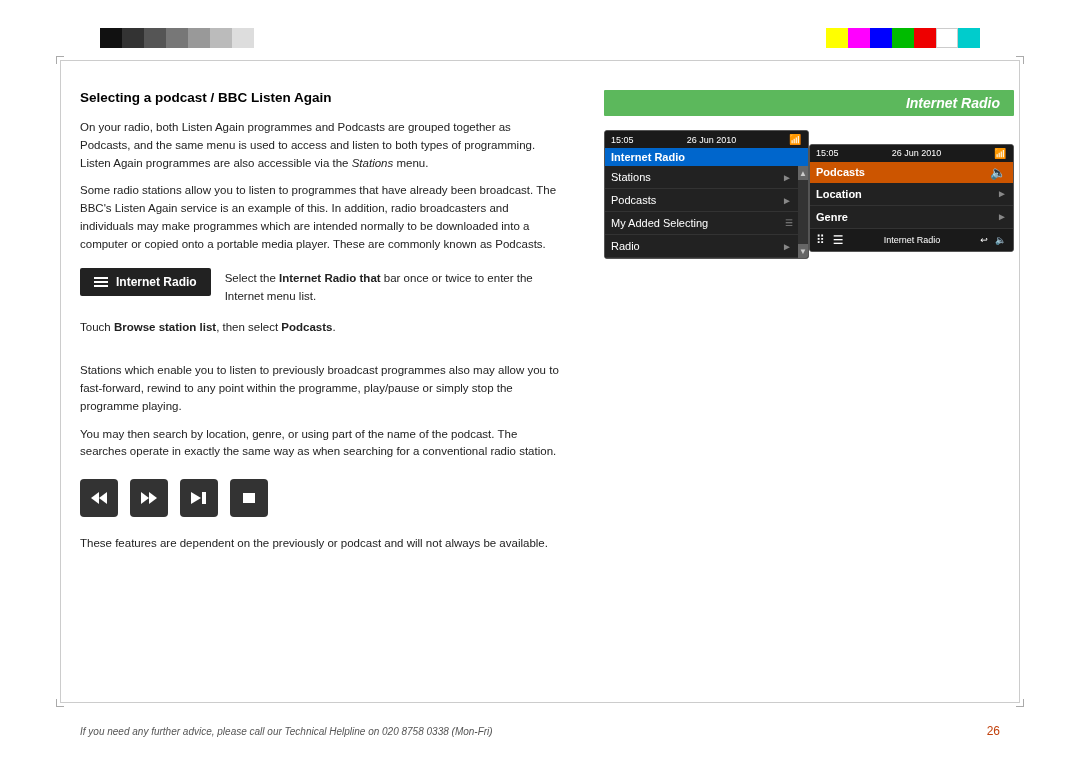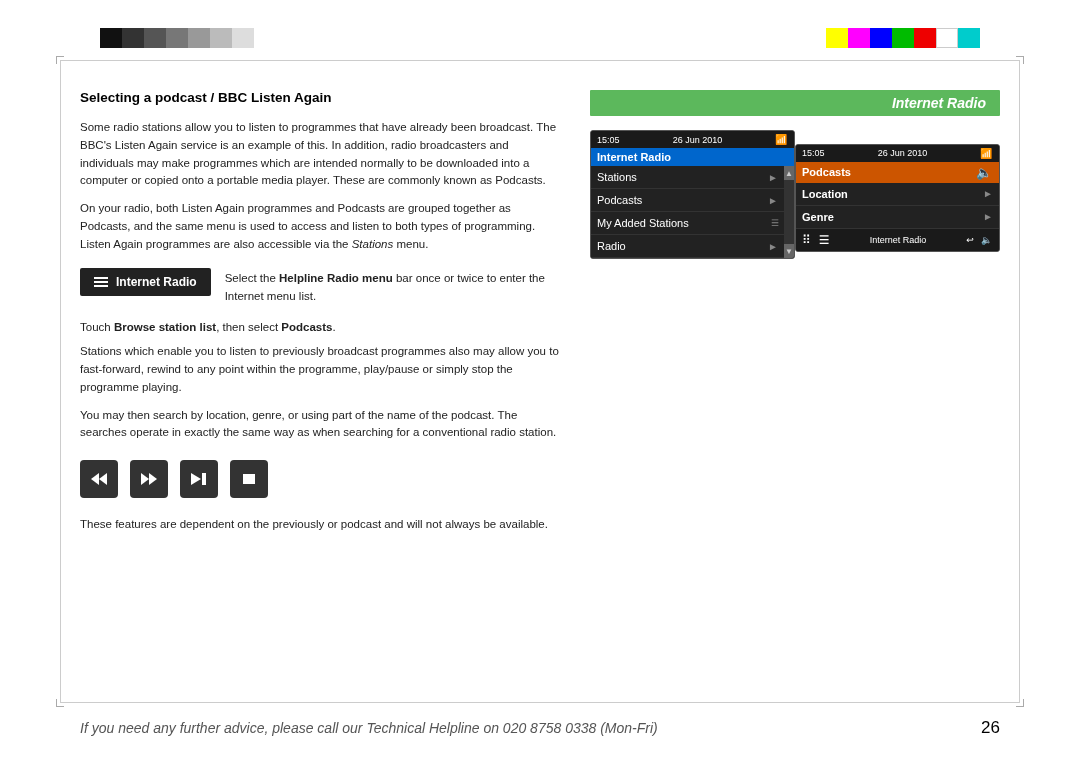--- a/index.html
+++ b/index.html
@@ -53,21 +53,21 @@
     .corner-br { bottom: 56px; right: 56px; border-left: none; border-top: none; }
 
     
     .content-area {
       position: absolute;
       top: 80px;
       left: 80px;
       right: 80px;
       bottom: 75px;
       display: flex;
-      gap: 30px;
+      gap: 44px;
     }
 
     
     .left-col {
       flex: 0 0 480px;
       padding-top: 10px;
     }
 
     
     .right-col {
@@ -136,21 +136,21 @@
       line-height: 1.55;
       color: #222;
       padding-top: 2px;
     }
 
     
     .browse-text {
       font-size: 11.5px;
       line-height: 1.55;
       color: #222;
-      margin-bottom: 6px;
+      margin-bottom: 25px;
     }
 
     
     .transport-controls {
       display: flex;
       gap: 12px;
       margin: 18px 0;
     }
 
     .transport-btn {
@@ -170,28 +170,28 @@
       position: absolute;
       bottom: 25px;
       left: 80px;
       right: 80px;
       display: flex;
       justify-content: space-between;
       align-items: center;
     }
 
     .footer-text {
-      font-size: 14px;
+      font-size: 10px;
       color: #555;
       font-style: italic;
     }
 
     .page-number {
-      font-size: 17px;
-      color: #000000;
+      font-size: 12px;
+      color: #c2410c;
     }
 
     
     .internet-radio-header {
       background: #5cb85c;
       color: #fff;
       font-size: 14px;
       font-weight: bold;
       font-style: italic;
       padding: 5px 14px;
@@ -326,37 +326,37 @@
 <div class="corner-mark corner-tr"></div>
 <div class="corner-mark corner-bl"></div>
 <div class="corner-mark corner-br"></div>
 
 <div class="content-area">
 
   <div class="left-col">
 
     <div class="section-heading">Selecting a podcast / BBC Listen Again</div>
 
-    <p class="body-text">Some radio stations allow you to listen to programmes that have already been broadcast. The BBC's Listen Again service is an example of this. In addition, radio broadcasters and individuals may make programmes which are intended normally to be downloaded into a computer or copied onto a portable media player. These are commonly known as Podcasts.</p>
-
     <p class="body-text">
       On your radio, both Listen Again programmes and Podcasts are grouped together as Podcasts, and the same menu is used to access and listen to both types of programming. Listen Again programmes are also accessible via the <em>Stations</em> menu.
     </p>
+
+    <p class="body-text">Some radio stations allow you to listen to programmes that have already been broadcast. The BBC's Listen Again service is an example of this. In addition, radio broadcasters and individuals may make programmes which are intended normally to be downloaded into a computer or copied onto a portable media player. These are commonly known as Podcasts.</p>
 
     <div class="ir-button-row">
       <div class="ir-button">
         <div class="menu-icon">
           <span></span>
             <span></span>
             <span></span>
         </div>
         <span>Internet Radio</span>
       </div>
       <div class="ir-button-desc">
-        Select the <strong>Helpline Radio menu</strong> bar once or twice to enter the Internet menu list.
+        Select the <strong>Internet Radio that</strong> bar once or twice to enter the Internet menu list.
       </div>
     </div>
 
     <p class="browse-text">
       Touch <strong>Browse station list</strong>, then select <strong>Podcasts</strong>.
     </p>
 
     <p class="body-text">Stations which enable you to listen to previously broadcast programmes also may allow you to fast-forward, rewind to any point within the programme, play/pause or simply stop the programme playing.</p>
 
     <p class="body-text">You may then search by location, genre, or using part of the name of the podcast. The searches operate in exactly the same way as when searching for a conventional radio station.</p>
@@ -414,21 +414,21 @@
             <div class="device-menu-list" style="flex:1;">
               <div class="device-menu-item">
                 <span>Stations</span>
                 <span class="arrow">►</span>
               </div>
               <div class="device-menu-item">
                 <span>Podcasts</span>
                 <span class="arrow">►</span>
               </div>
               <div class="device-menu-item">
-                <span>My Added Stations</span>
+                <span>My Added Selecting</span>
                 <span class="lines">☰</span>
               </div>
               <div class="device-menu-item">
                 <span>Radio</span>
                 <span class="arrow">►</span>
               </div>
             </div>
 
             <div style="width:10px; background:#333; display:flex; flex-direction:column; align-items:center;">
               <div style="width:10px; height:14px; background:#666; display:flex; align-items:center; justify-content:center; color:#ccc; font-size:8px;">▲</div>

